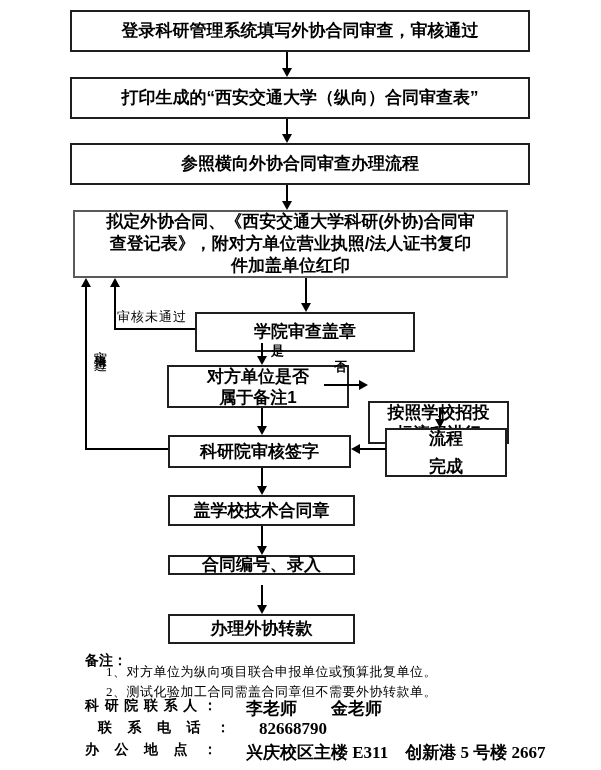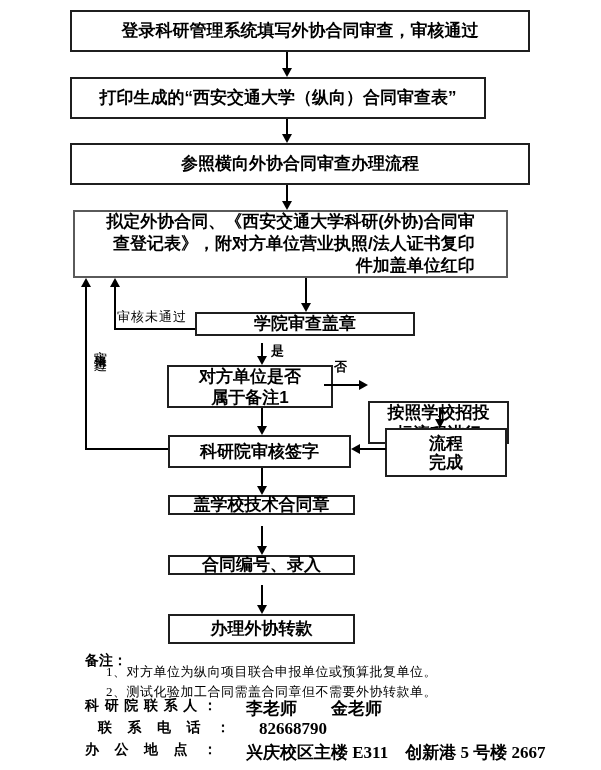--- a/index.html
+++ b/index.html
@@ -44,34 +44,34 @@
   #c-row-0{top:697px;}
   #c-row-1{top:719px;margin-left:13px;}
   #c-row-2{top:741px;}
 </style>
 </head>
 <body>
 
 <div id="canvas">
 
   <div class="node" id="n-login" style="left:70px;top:10px;width:460px;height:42px;">登录科研管理系统填写外协合同审查，审核通过</div>
-  <div class="node" id="n-print" style="left:70px;top:77px;width:416px;height:42px;">打印生成的“西安交通大学（纵向）合同审查表”</div>
+  <div class="node" id="n-print" style="left:70px;top:77px;width:460px;height:42px;">打印生成的“西安交通大学（纵向）合同审查表”</div>
   <div class="node" id="n-refer" style="left:70px;top:143px;width:460px;height:42px;">参照横向外协合同审查办理流程</div>
-  <div class="node" id="n-draft" style="left:73px;top:210px;width:435px;height:68px;line-height:22px;text-align:right;">拟定外协合同、《西安交通大学科研(外协)合同审
+  <div class="node" id="n-draft" style="left:73px;top:210px;width:435px;height:68px;line-height:22px;">拟定外协合同、《西安交通大学科研(外协)合同审
 查登记表》，附对方单位营业执照/法人证书复印
 件加盖单位红印</div>
-  <div class="node" id="n-college" style="left:195px;top:312px;width:220px;height:24px;">学院审查盖章</div>
-  <div class="node" id="n-decision" style="left:167px;top:365px;width:166px;height:43px;line-height:21px;">对方单位是否
+  <div class="node" id="n-college" style="left:195px;top:312px;width:220px;height:40px;">学院审查盖章</div>
+  <div class="node" id="n-decision" style="left:167px;top:365px;width:182px;height:43px;line-height:21px;">对方单位是否
 属于备注1</div>
   <div class="node" id="n-bidding" style="left:368px;top:365px;width:141px;height:43px;line-height:21px;margin-top:36px;">按照学校招投
 标流程进行</div>
-  <div class="node" id="n-complete" style="left:385px;top:428px;width:122px;height:49px;line-height:19px;">流程
+  <div class="node" id="n-complete" style="left:385px;top:428px;width:122px;height:49px;line-height:28px;">流程
 完成</div>
   <div class="node" id="n-sign" style="left:168px;top:435px;width:183px;height:33px;">科研院审核签字</div>
-  <div class="node" id="n-seal" style="left:168px;top:495px;width:187px;height:20px;">盖学校技术合同章</div>
+  <div class="node" id="n-seal" style="left:168px;top:495px;width:187px;height:31px;">盖学校技术合同章</div>
   <div class="node" id="n-number" style="left:168px;top:555px;width:187px;height:20px;">合同编号、录入</div>
   <div class="node" id="n-transfer" style="left:168px;top:614px;width:187px;height:30px;">办理外协转款</div>
 
   <i class="vl" style="left:286px;top:52px;height:17px;"></i>
   <i class="ah-d" style="left:282px;top:68px;"></i>
   <i class="vl" style="left:286px;top:119px;height:16px;"></i>
   <i class="ah-d" style="left:282px;top:134px;"></i>
   <i class="vl" style="left:286px;top:185px;height:17px;"></i>
   <i class="ah-d" style="left:282px;top:201px;"></i>
   <i class="vl" style="left:305px;top:278px;height:26px;"></i>

